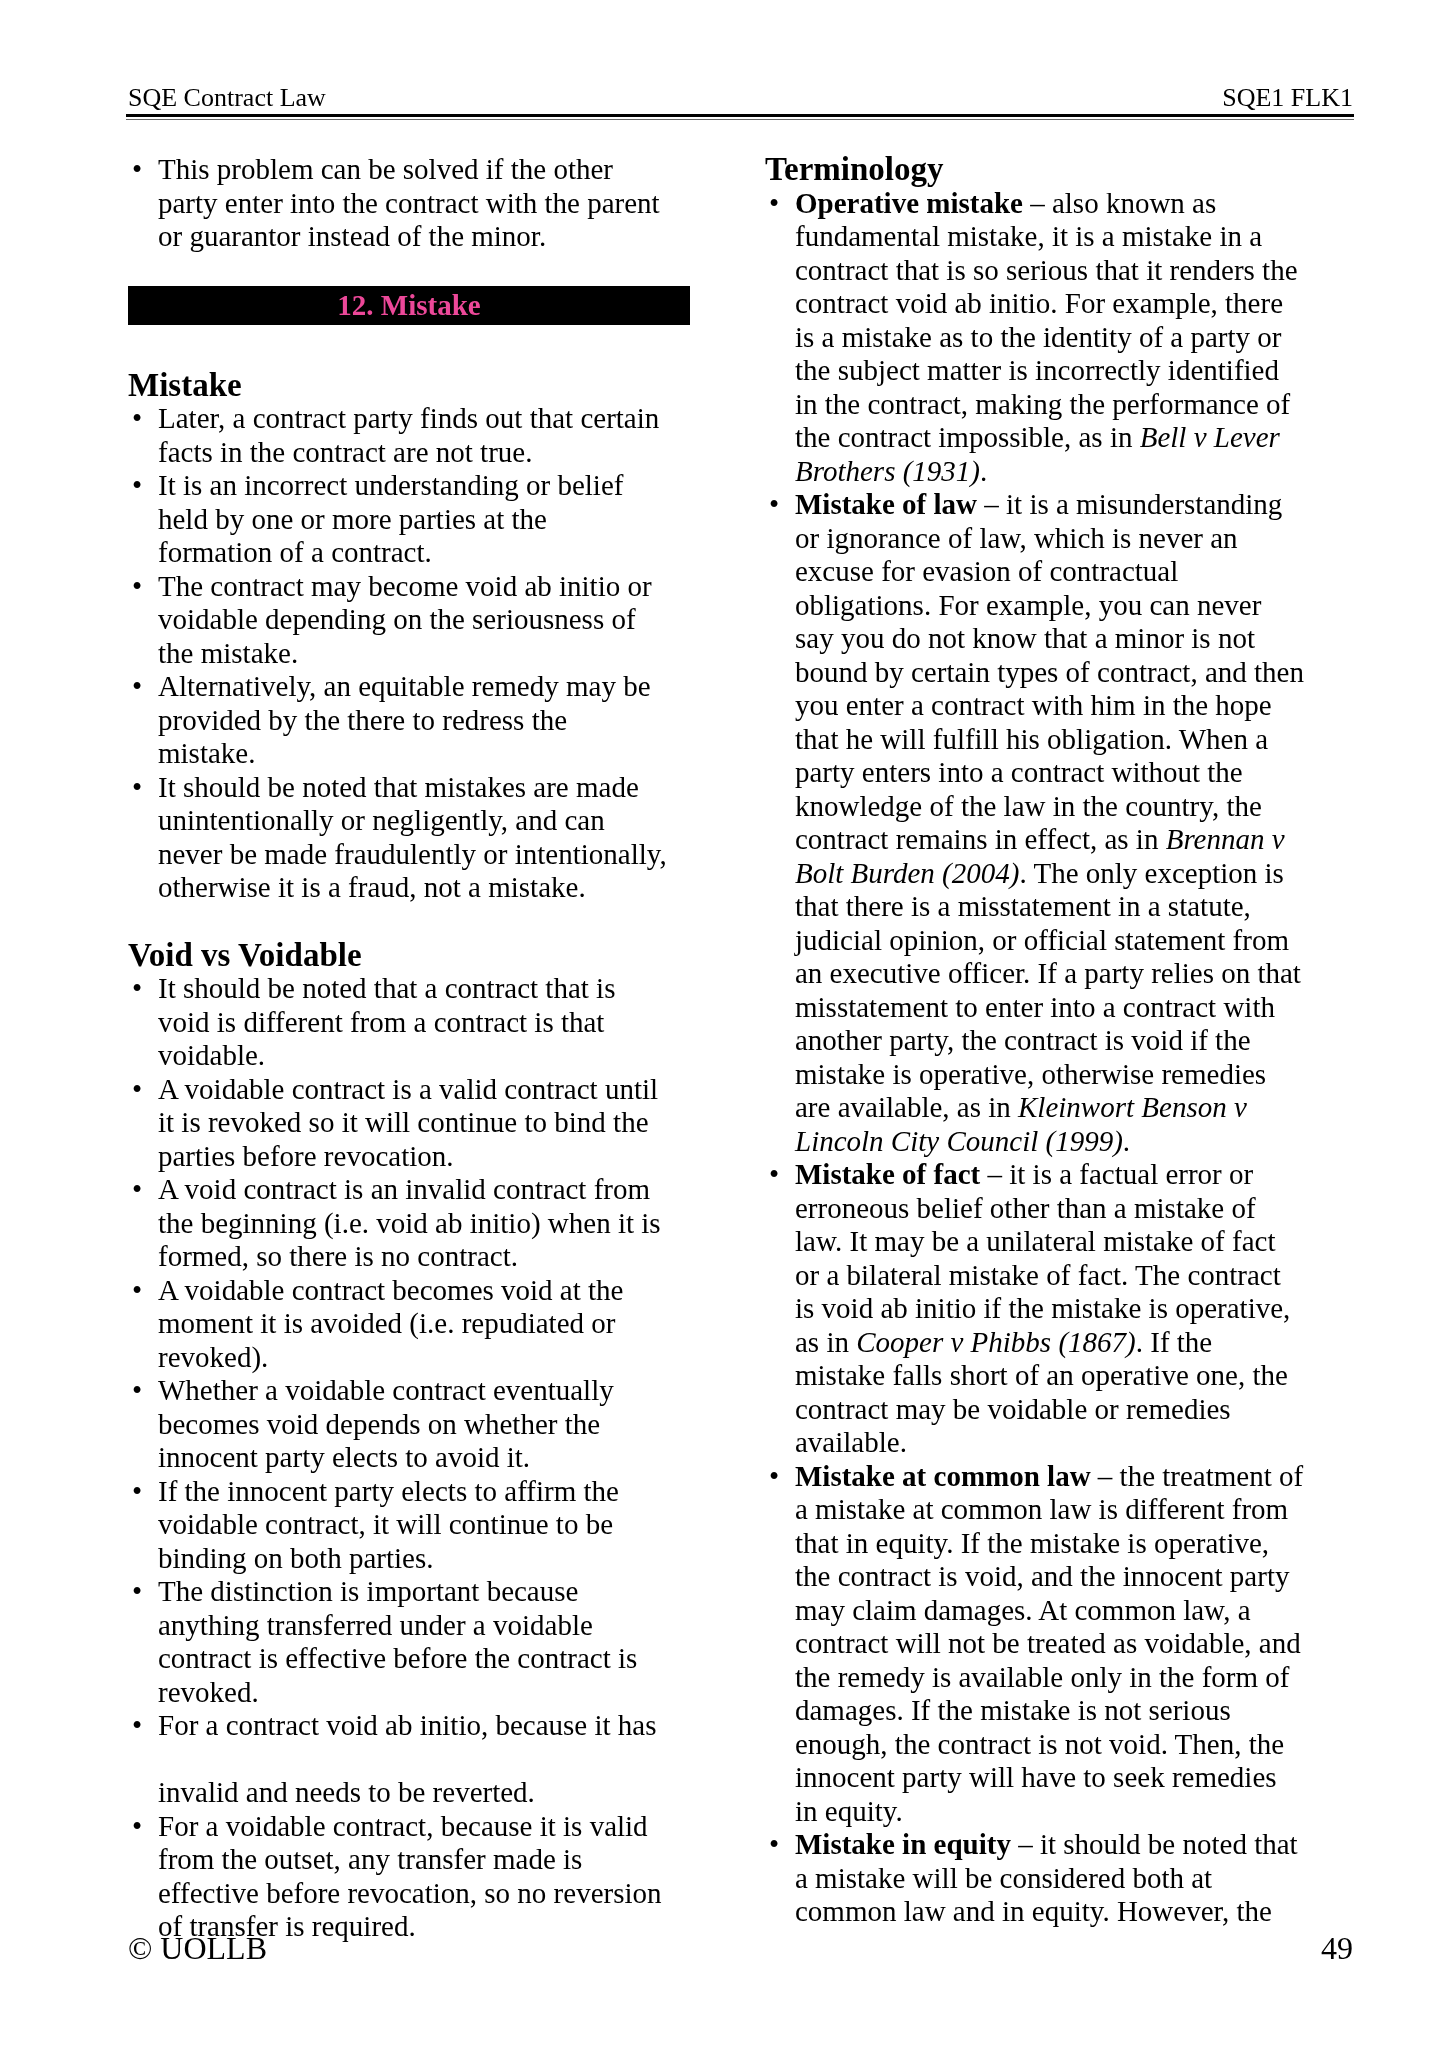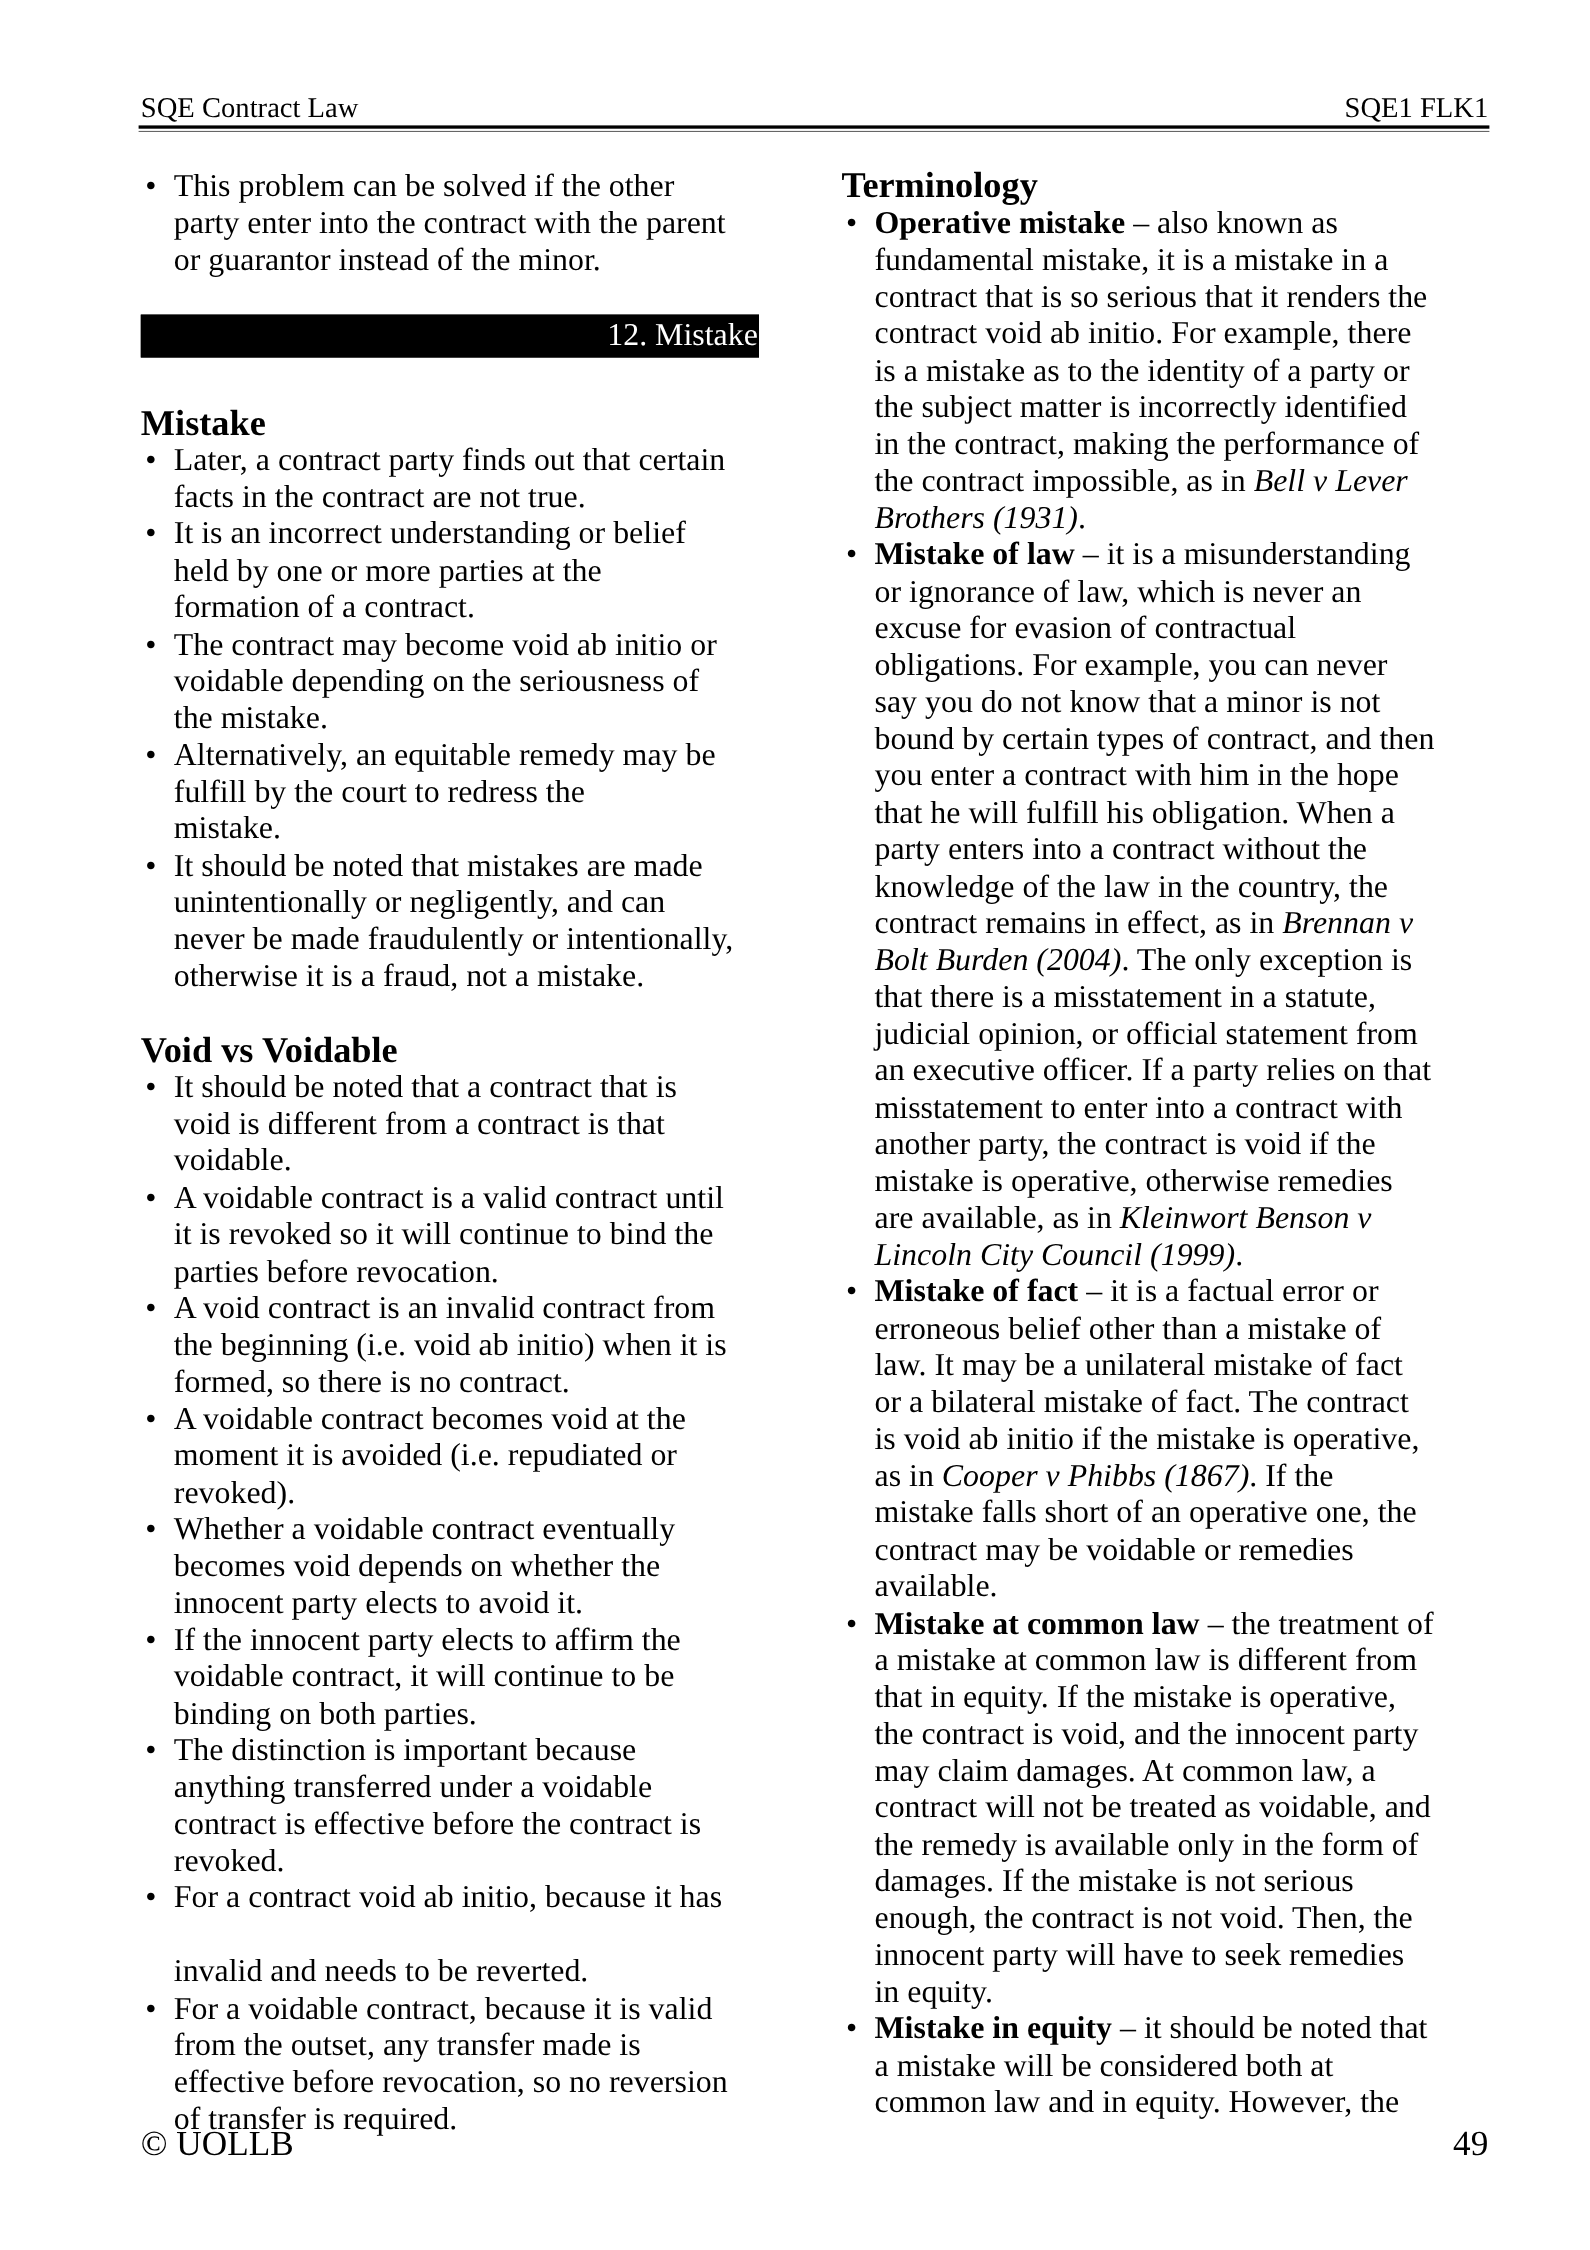--- a/index.html
+++ b/index.html
@@ -9,22 +9,22 @@
           justify-content:space-between;font-size:26px;line-height:28px;}
   .rule{position:absolute;top:114px;left:126px;width:1228px;height:2px;
         border-top:3px solid #000;border-bottom:1px solid #666;background:#fff;}
   .columns{position:absolute;top:149px;left:128px;display:flex;gap:75px;
            font-size:29px;line-height:33.5px;}
   .col{display:block;}
   .col-left{width:562px;}
   .col-right{width:588px;}
   .col > :first-child{margin-top:4px;}
   .heading{font-weight:bold;margin:34px 0 0 0;font-size:33px;}
-  .banner{margin:32px 0 44px 0;background:#000;color:#ffffff;text-align:right;
-          font-weight:normal;height:37px;line-height:37px;font-size:29px;
+  .banner{margin:32px 0 44px 0;background:#000;color:#ec4899;text-align:center;
+          font-weight:bold;height:37px;line-height:37px;font-size:29px;
           border:1px solid #000;}
   ul.bullets{list-style:none;margin:0;padding:0;}
   li.bullet-item{position:relative;padding-left:30px;}
   li.bullet-item::before{content:"\2022";position:absolute;left:4px;top:0;}
   .seg-bold{font-weight:bold;}
   .seg-italic{font-style:italic;}
   .footer{position:absolute;top:1933px;left:128px;width:1225px;display:flex;
           justify-content:space-between;font-size:32px;line-height:30px;}
 </style>
 </head>
@@ -40,21 +40,21 @@
       <div class="col col-left">
         <ul class="bullets">
           <li class="bullet-item"><span class="seg-normal">This problem can be solved if the other</span><br><span class="seg-normal">party enter into the contract with the parent</span><br><span class="seg-normal">or guarantor instead of the minor.</span></li>
         </ul>
         <div class="banner">12. Mistake</div>
         <div class="heading">Mistake</div>
         <ul class="bullets">
           <li class="bullet-item"><span class="seg-normal">Later, a contract party finds out that certain</span><br><span class="seg-normal">facts in the contract are not true.</span></li>
           <li class="bullet-item"><span class="seg-normal">It is an incorrect understanding or belief</span><br><span class="seg-normal">held by one or more parties at the</span><br><span class="seg-normal">formation of a contract.</span></li>
           <li class="bullet-item"><span class="seg-normal">The contract may become void ab initio or</span><br><span class="seg-normal">voidable depending on the seriousness of</span><br><span class="seg-normal">the mistake.</span></li>
-          <li class="bullet-item"><span class="seg-normal">Alternatively, an equitable remedy may be</span><br><span class="seg-normal">fulfill by the court to redress the</span><br><span class="seg-normal">mistake.</span></li>
+          <li class="bullet-item"><span class="seg-normal">Alternatively, an equitable remedy may be</span><br><span class="seg-normal">provided by the there to redress the</span><br><span class="seg-normal">mistake.</span></li>
           <li class="bullet-item"><span class="seg-normal">It should be noted that mistakes are made</span><br><span class="seg-normal">unintentionally or negligently, and can</span><br><span class="seg-normal">never be made fraudulently or intentionally,</span><br><span class="seg-normal">otherwise it is a fraud, not a mistake.</span></li>
         </ul>
         <div class="heading">Void vs Voidable</div>
         <ul class="bullets">
           <li class="bullet-item"><span class="seg-normal">It should be noted that a contract that is</span><br><span class="seg-normal">void is different from a contract is that</span><br><span class="seg-normal">voidable.</span></li>
           <li class="bullet-item"><span class="seg-normal">A voidable contract is a valid contract until</span><br><span class="seg-normal">it is revoked so it will continue to bind the</span><br><span class="seg-normal">parties before revocation.</span></li>
           <li class="bullet-item"><span class="seg-normal">A void contract is an invalid contract from</span><br><span class="seg-normal">the beginning (i.e. void ab initio) when it is</span><br><span class="seg-normal">formed, so there is no contract.</span></li>
           <li class="bullet-item"><span class="seg-normal">A voidable contract becomes void at the</span><br><span class="seg-normal">moment it is avoided (i.e. repudiated or</span><br><span class="seg-normal">revoked).</span></li>
           <li class="bullet-item"><span class="seg-normal">Whether a voidable contract eventually</span><br><span class="seg-normal">becomes void depends on whether the</span><br><span class="seg-normal">innocent party elects to avoid it.</span></li>
           <li class="bullet-item"><span class="seg-normal">If the innocent party elects to affirm the</span><br><span class="seg-normal">voidable contract, it will continue to be</span><br><span class="seg-normal">binding on both parties.</span></li>

